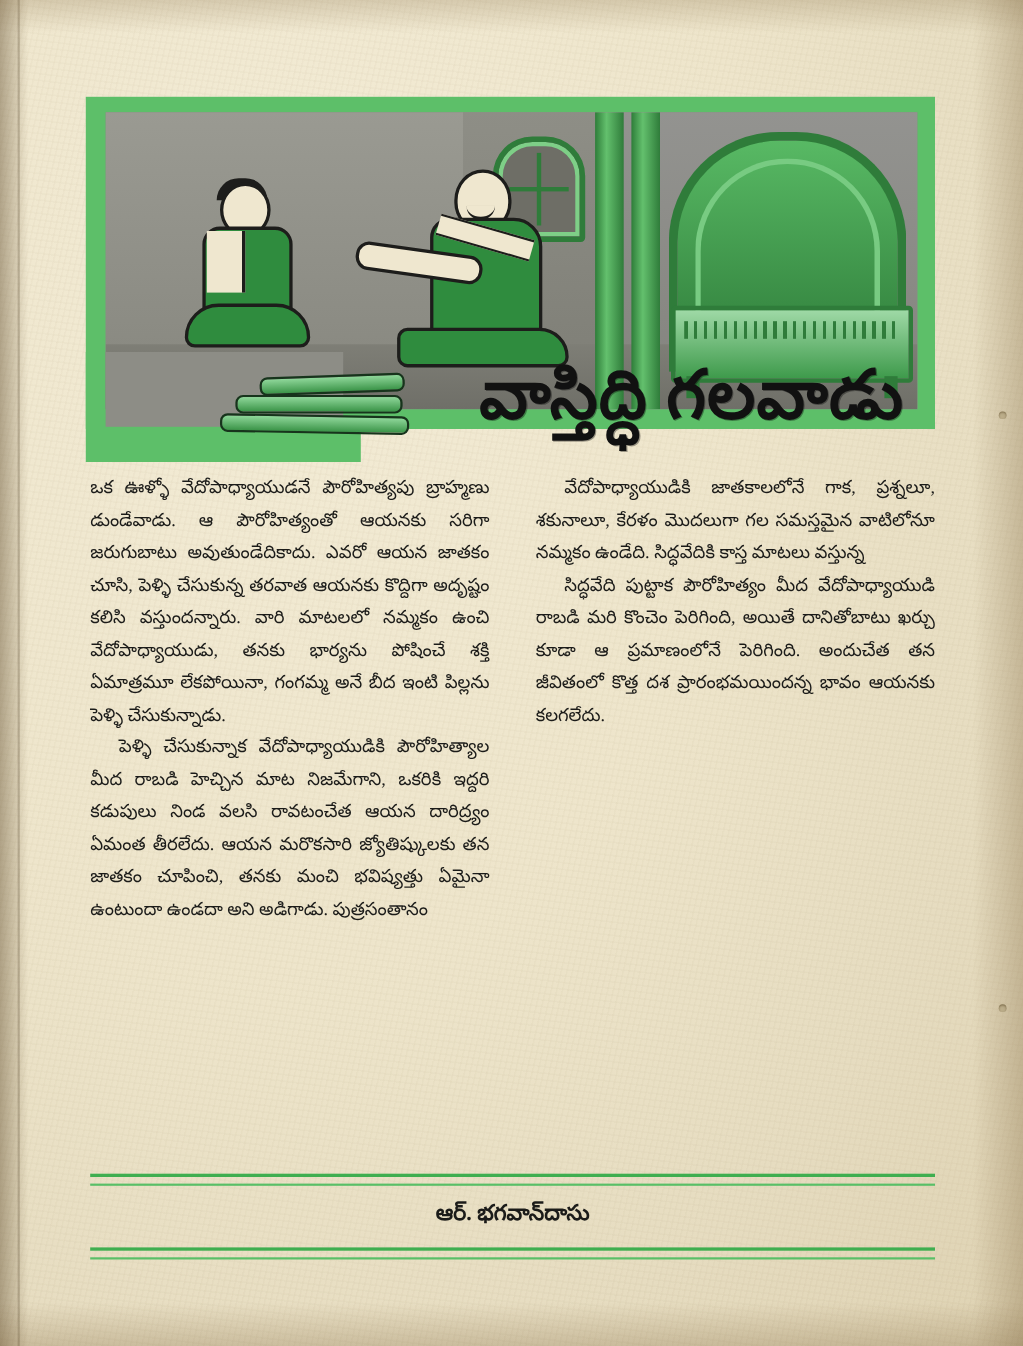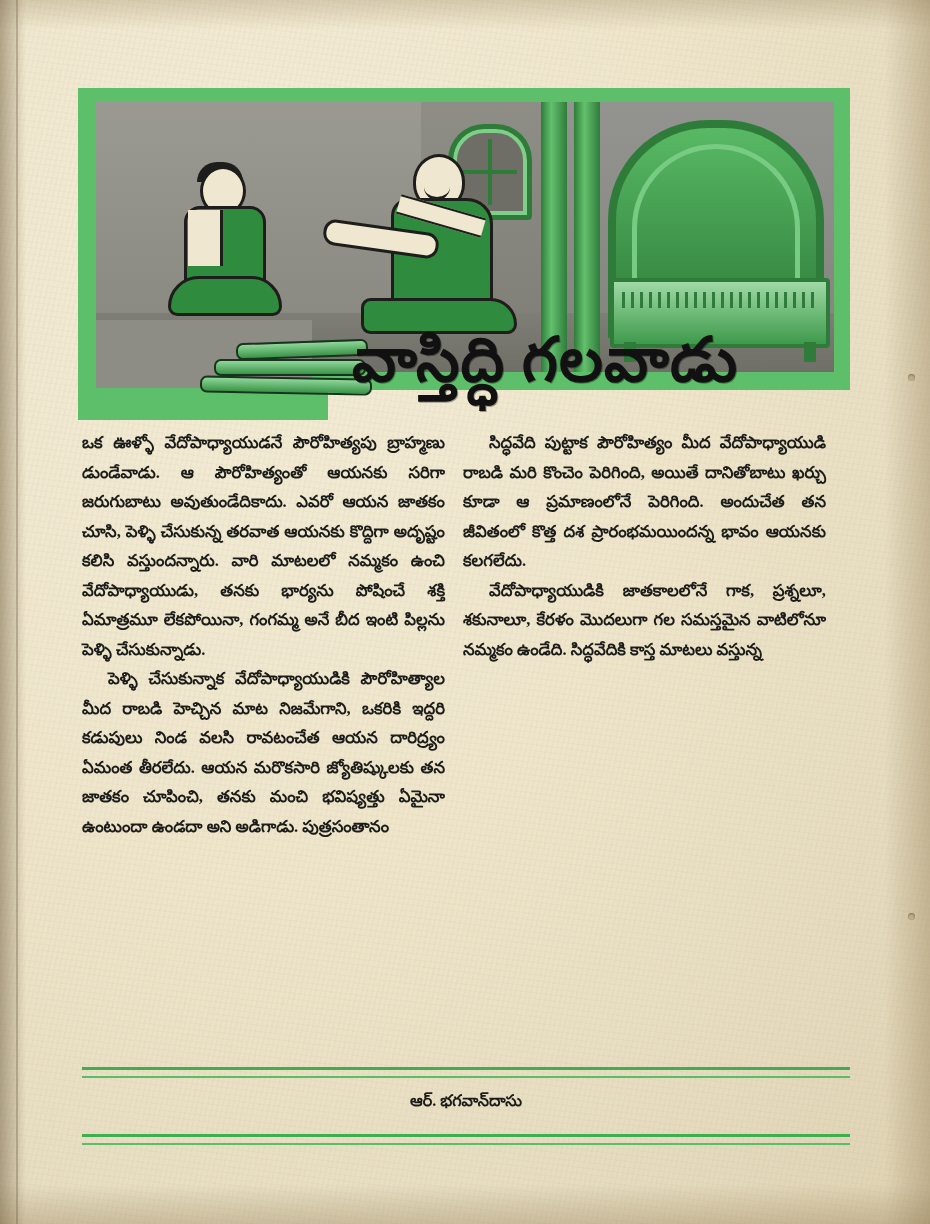--- a/index.html
+++ b/index.html
@@ -273,32 +273,32 @@
     width: 470px;
     height: 84px;
     color: #111;
     font-family: "Liberation Serif", serif;
     font-size: 62px;
     font-weight: 700;
     letter-spacing: 1px;
     line-height: 84px;
     white-space: nowrap;
     text-shadow: 1px 1px 0 rgba(0,0,0,.35);
+    text-align: right;
   }
 
   
   .columns {
     position: absolute;
     left: 82px;
     top: 428px;
     width: 768px;
     height: 620px;
     display: flex;
-    gap: 18px;
-    font-weight: bold;
+    gap: 42px;
   }
   .col {
     width: 363px;
     color: #1b1b19;
     font-family: "Liberation Serif", serif;
     font-size: 16.5px;
     line-height: 29.5px;
     text-align: justify;
     text-justify: inter-word;
   }
@@ -321,21 +321,21 @@
   .rule-3 { top: 1134px; }
   .rule-4 { top: 1143px; height: 2px; background: #59bf67; }
   .author {
     position: absolute;
     left: 82px;
     top: 1092px;
     width: 768px;
     text-align: center;
     color: #1b1b19;
     font-family: "Liberation Serif", serif;
-    font-size: 16px;
+    font-size: 20px;
     font-weight: 700;
   }
 </style>
 </head>
 <body>
 
 <div class="page">
   <div class="paper-grain"></div>
   <div class="spine-line"></div>
 
@@ -387,22 +387,22 @@
   </div>
 
   <div class="title">వాస్తిద్ధి గలవాడు</div>
 
   <div class="columns">
     <div class="col">
       <p class="first">ఒక ఊళ్ళో వేదోపాధ్యాయుడనే పౌరోహిత్యపు బ్రాహ్మణు డుండేవాడు. ఆ పౌరోహిత్యంతో ఆయనకు సరిగా జరుగుబాటు అవుతుండేదికాదు. ఎవరో ఆయన జాతకం చూసి, పెళ్ళి చేసుకున్న తరవాత ఆయనకు కొద్దిగా అదృష్టం కలిసి వస్తుందన్నారు. వారి మాటలలో నమ్మకం ఉంచి వేదోపాధ్యాయుడు, తనకు భార్యను పోషించే శక్తి ఏమాత్రమూ లేకపోయినా, గంగమ్మ అనే బీద ఇంటి పిల్లను పెళ్ళి చేసుకున్నాడు.</p>
       <p>పెళ్ళి చేసుకున్నాక వేదోపాధ్యాయుడికి పౌరోహిత్యాల మీద రాబడి హెచ్చిన మాట నిజమేగాని, ఒకరికి ఇద్దరి కడుపులు నిండ వలసి రావటంచేత ఆయన దారిద్ర్యం ఏమంత తీరలేదు. ఆయన మరొకసారి జ్యోతిష్కులకు తన జాతకం చూపించి, తనకు మంచి భవిష్యత్తు ఏమైనా ఉంటుందా ఉండదా అని అడిగాడు. పుత్రసంతానం</p>
     </div>
     <div class="col">
+      <p>వేదోపాధ్యాయుడికి జాతకాలలోనే గాక, ప్రశ్నలూ, శకునాలూ, కేరళం మొదలుగా గల సమస్తమైన వాటిలోనూ నమ్మకం ఉండేది. సిద్ధవేదికి కాస్త మాటలు వస్తున్న</p>
       <p>సిద్ధవేది పుట్టాక పౌరోహిత్యం మీద వేదోపాధ్యాయుడి రాబడి మరి కొంచెం పెరిగింది, అయితే దానితోబాటు ఖర్చు కూడా ఆ ప్రమాణంలోనే పెరిగింది. అందుచేత తన జీవితంలో కొత్త దశ ప్రారంభమయిందన్న భావం ఆయనకు కలగలేదు.</p>
-      <p>వేదోపాధ్యాయుడికి జాతకాలలోనే గాక, ప్రశ్నలూ, శకునాలూ, కేరళం మొదలుగా గల సమస్తమైన వాటిలోనూ నమ్మకం ఉండేది. సిద్ధవేదికి కాస్త మాటలు వస్తున్న</p>
     </div>
   </div>
 
   <div class="rule rule-1"></div>
   <div class="rule rule-2"></div>
   <div class="author">ఆర్. భగవాన్‌దాసు</div>
   <div class="rule rule-3"></div>
   <div class="rule rule-4"></div>
 
   <div class="punch-hole punch-1"></div>

